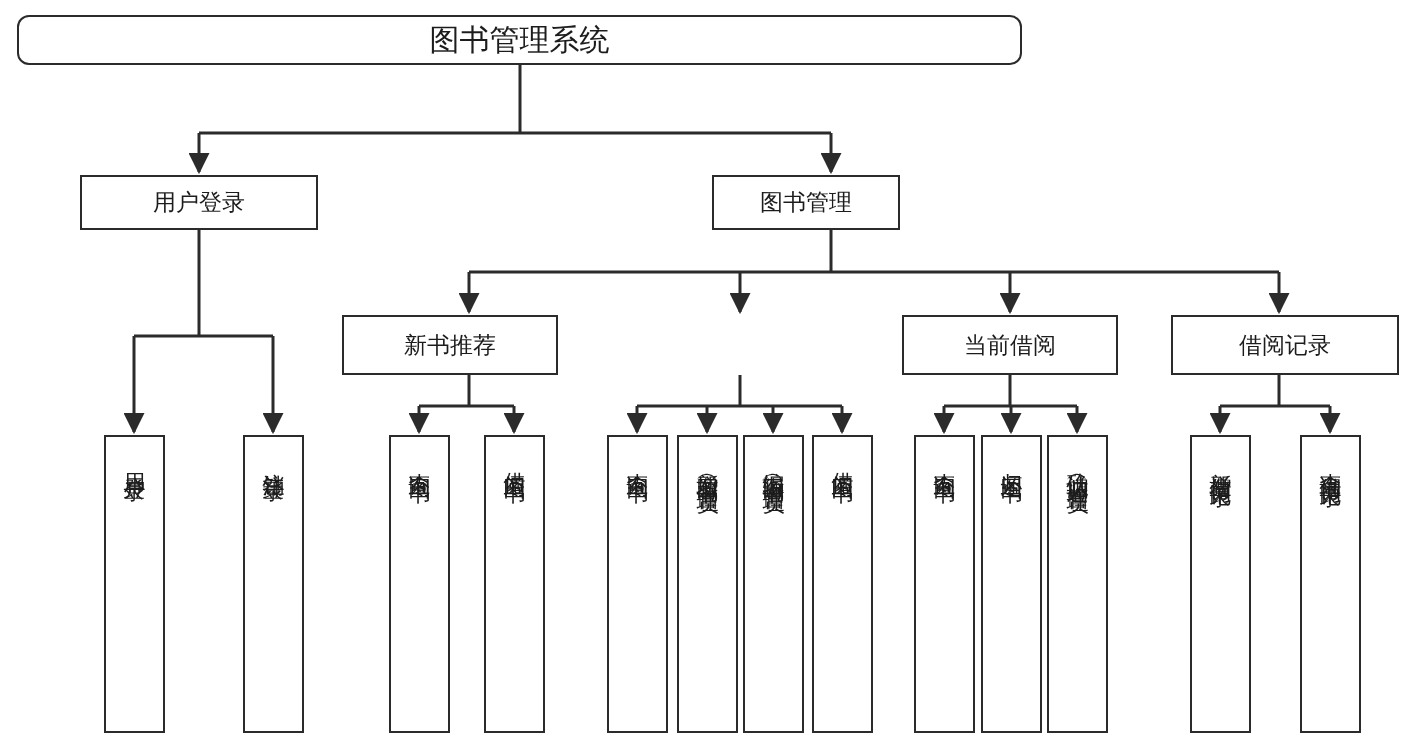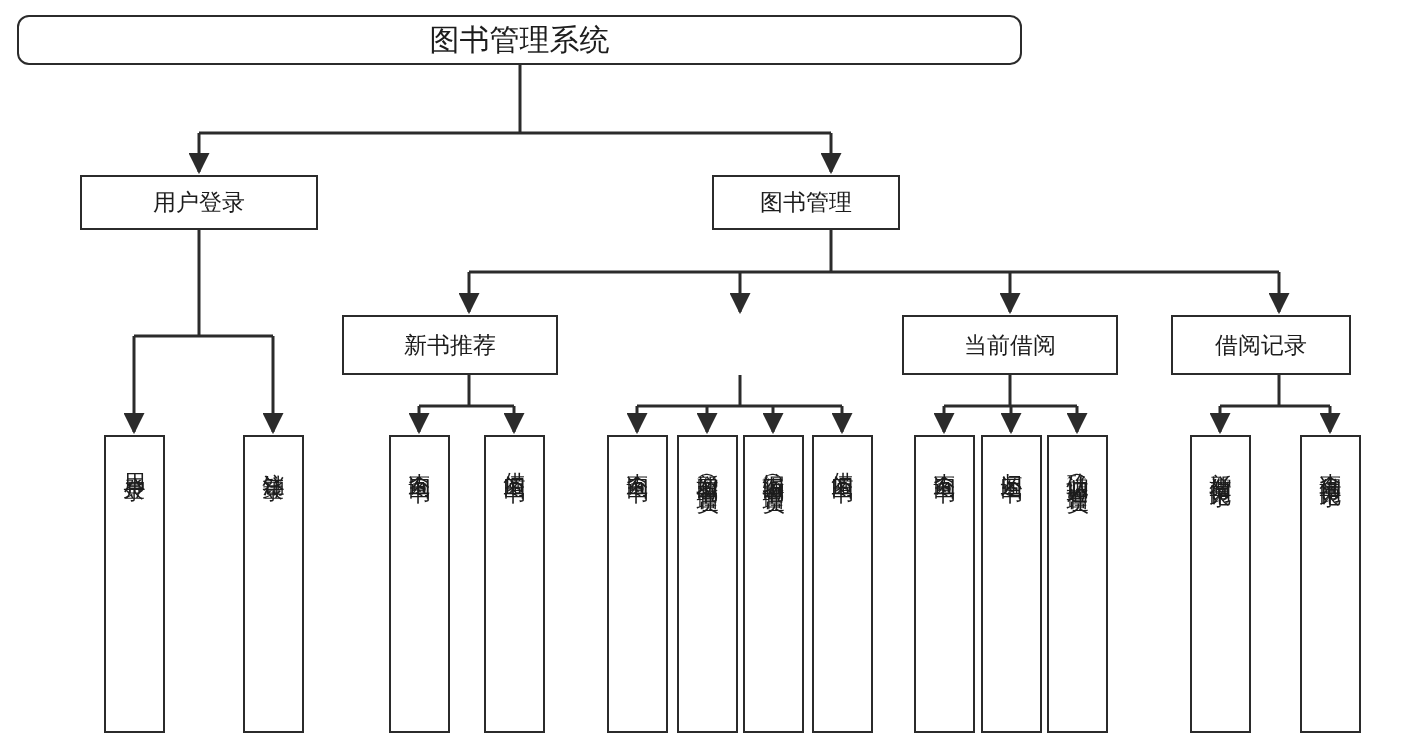--- a/index.html
+++ b/index.html
@@ -115,21 +115,21 @@
   <div class="node lvl2" style="left:712px;top:175px;width:188px;height:55px;">
     <span class="htext">图书管理</span>
   </div>
 
   <div class="node lvl3" style="left:342px;top:315px;width:216px;height:60px;">
     <span class="htext">新书推荐</span>
   </div>
   <div class="node lvl3" style="left:902px;top:315px;width:216px;height:60px;">
     <span class="htext">当前借阅</span>
   </div>
-  <div class="node lvl3" style="left:1171px;top:315px;width:180px;height:60px;align-items:center;">
+  <div class="node lvl3" style="left:1171px;top:315px;width:228px;height:60px;align-items:center;">
     <span class="htext">借阅记录</span>
   </div>
 
   <div class="node leaf" style="left:104px;top:435px;width:61px;height:298px;">
     <span class="vtext">用户登录</span>
   </div>
   <div class="node leaf" style="left:243px;top:435px;width:61px;height:298px;">
     <span class="vtext">注销登录</span>
   </div>
 

